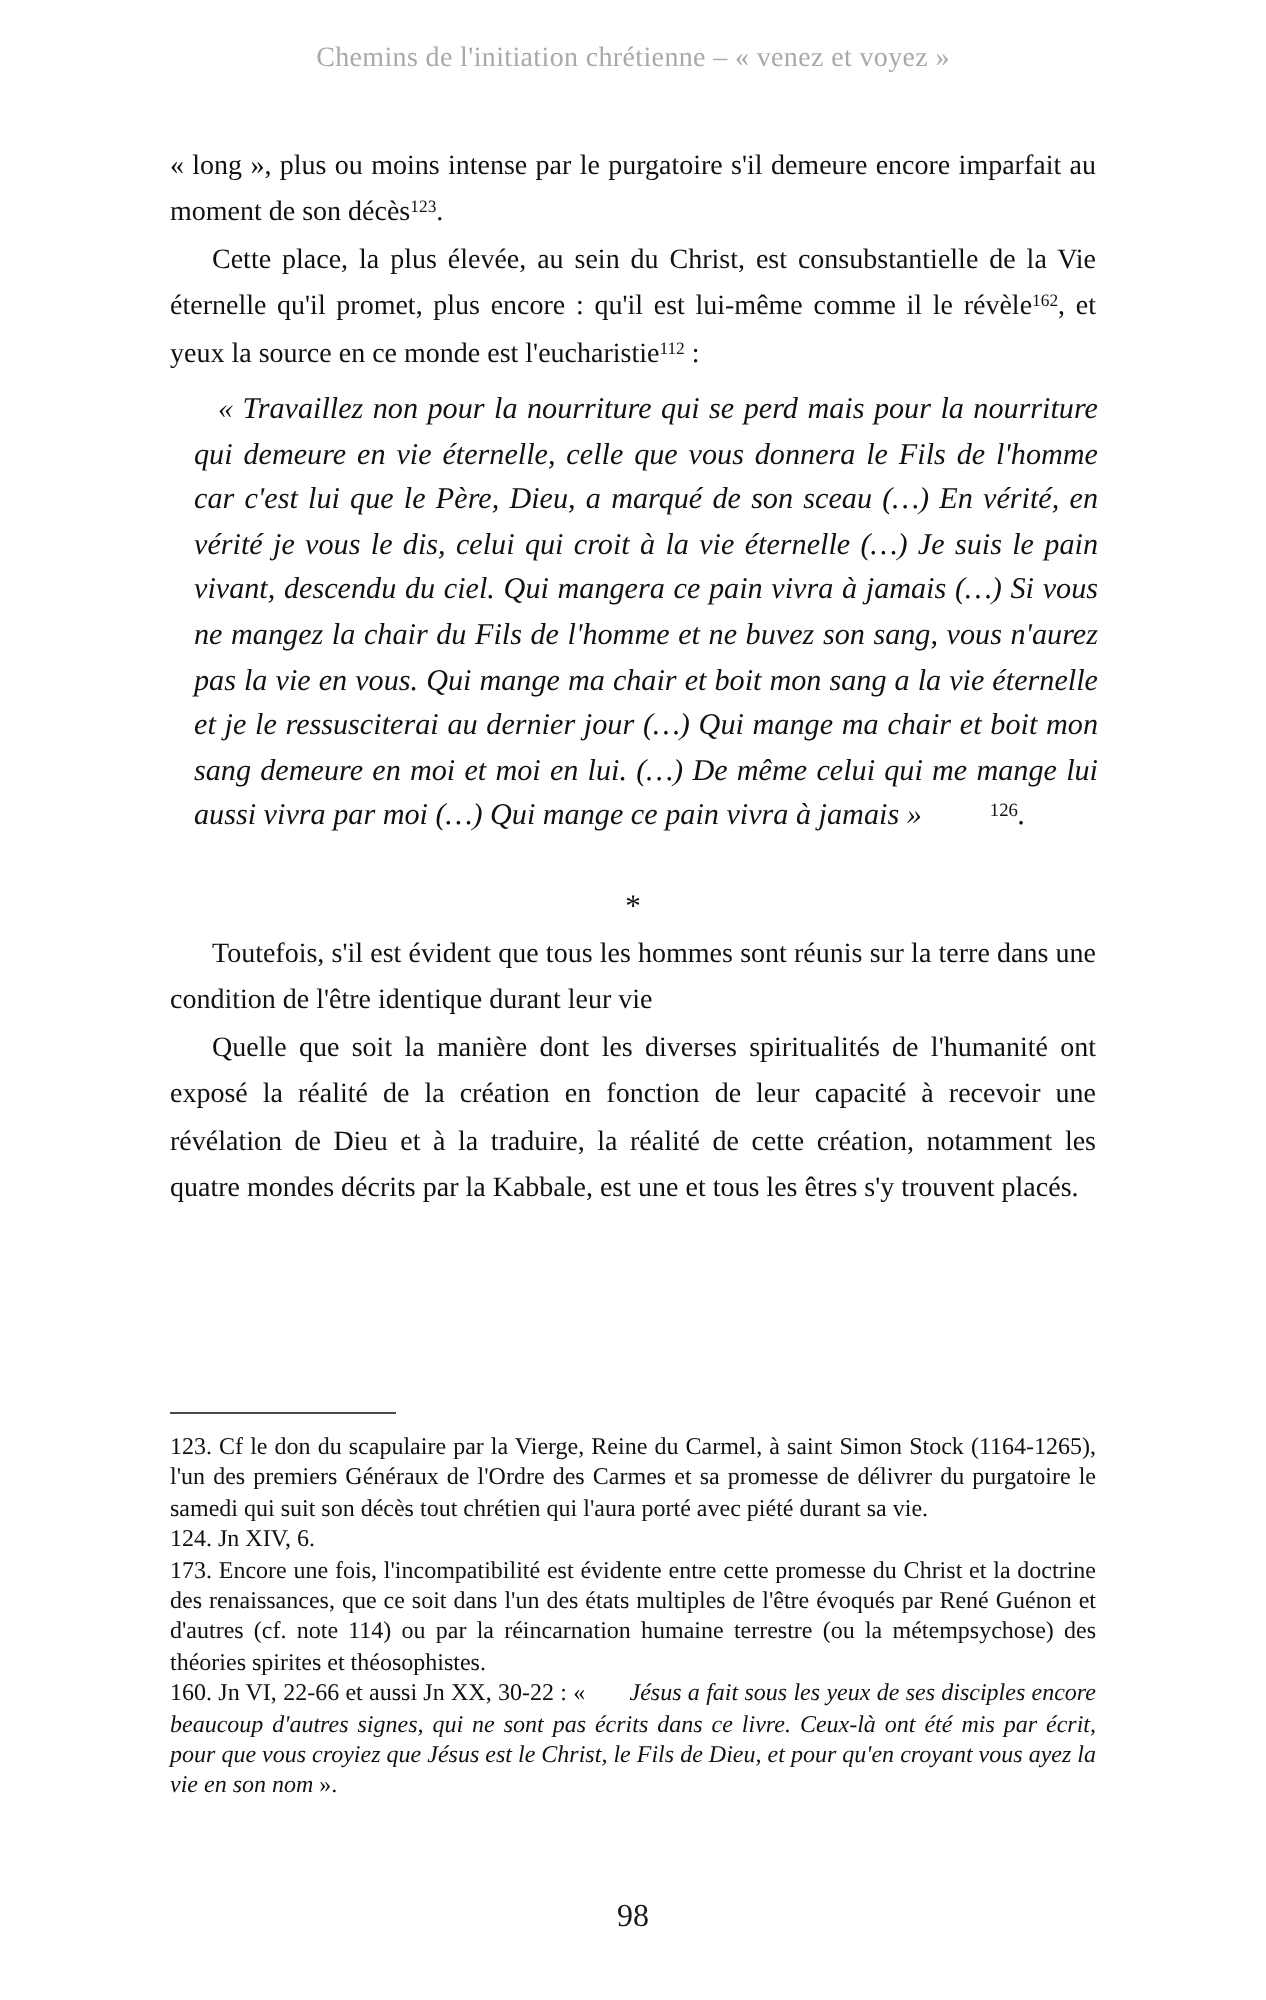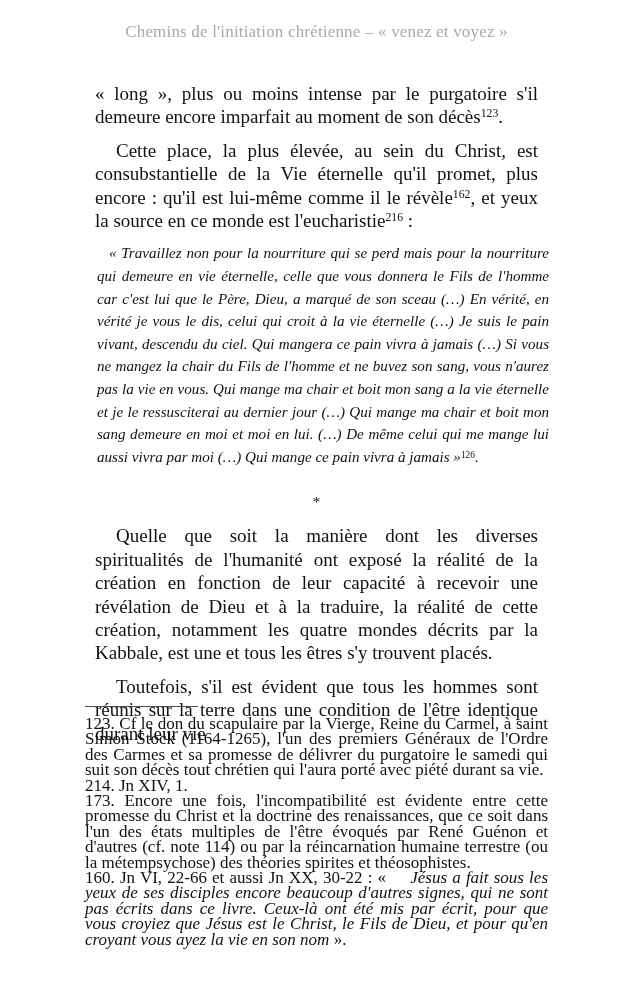--- a/index.html
+++ b/index.html
@@ -25,38 +25,38 @@
     box-sizing: border-box;
   }
 
   
   .running-head {
     position: absolute;
     top: 22px;
     left: 0;
     width: 633px;
     text-align: center;
-    font-size: 17px;
+    font-size: 14px;
     letter-spacing: 0.18px;
     color: #a9a9a9;
     font-variant: normal;
     white-space: nowrap;
   }
 
   
   .content {
     position: absolute;
     top: 72px;
     left: 85px;
     width: 463px;
   }
 
   p.body-par {
-    margin: 10px;
-    font-size: 19px;
+    margin: 0;
+    font-size: 14px;
     line-height: 23.4px;
     text-align: justify;
     text-justify: inter-word;
     hyphens: manual;
   }
 
   p.body-par.indent {
     text-indent: 21px;
   }
 
@@ -80,20 +80,21 @@
     font-size: 15.1px;
     line-height: 22.6px;
     text-align: justify;
     text-justify: inter-word;
     text-indent: 12px;
     hyphens: manual;
   }
 
   .quote-block sup {
     font-style: normal;
+    margin-left: 34px;
   }
 
   
   .divider-asterisk {
     margin: 24px 0 0 0;
     text-align: center;
     font-size: 15.6px;
     line-height: 20px;
     letter-spacing: 0;
     height: 22px;
@@ -114,21 +115,21 @@
   .footnote-rule {
     width: 113px;
     height: 1px;
     background: #4a4a4a;
     margin: 0 0 9px 0;
     border: 0;
   }
 
   .footnotes p {
     margin: 0;
-    font-size: 17px;
+    font-size: 12px;
     line-height: 15.4px;
     text-align: justify;
     text-justify: inter-word;
     hyphens: manual;
   }
 
   .footnotes em {
     font-style: italic;
     margin-left: 19px;
   }
@@ -148,40 +149,41 @@
 <body>
 
 <div class="page">
 
   <div class="running-head">Chemins de l'initiation chrétienne – « venez et voyez »</div>
 
   <div class="content">
 
     <p class="body-par"><span>« long », plus ou moins intense par le purgatoire s'il demeure encore imparfait au moment de son décès</span><sup>123</sup><span>.</span></p>
 
-    <p class="body-par indent"><span>Cette place, la plus élevée, au sein du Christ, est consubstantielle de la Vie éternelle qu'il promet, plus encore : qu'il est lui-même comme il le révèle</span><sup>162</sup><span>, et yeux la source en ce monde est l'eucharistie</span><sup>216</sup><span> :</span></p>
+    <p class="body-par indent"><span>Cette place, la plus élevée, au sein du Christ, est consubstantielle de la Vie éternelle qu'il promet, plus encore : qu'il est lui-même comme il le révèle</span><sup>162</sup><span>, et yeux la source en ce monde est l'eucharistie</span><sup>112</sup><span> :</span></p>
 
     <blockquote class="quote-block">
       <p><span>« Travaillez non pour la nourriture qui se perd mais pour la nourriture qui demeure en vie éternelle, celle que vous donnera le Fils de l'homme car c'est lui que le Père, Dieu, a marqué de son sceau (…) En vérité, en vérité je vous le dis, celui qui croit à la vie éternelle (…) Je suis le pain vivant, descendu du ciel. Qui mangera ce pain vivra à jamais (…) Si vous ne mangez la chair du Fils de l'homme et ne buvez son sang, vous n'aurez pas la vie en vous. Qui mange ma chair et boit mon sang a la vie éternelle et je le ressusciterai au dernier jour (…) Qui mange ma chair et boit mon sang demeure en moi et moi en lui. (…) De même celui qui me mange lui aussi vivra par moi (…) Qui mange ce pain vivra à jamais »</span><sup>126</sup><span>.</span></p>
     </blockquote>
 
     <div class="divider-asterisk">*</div>
 
+    <p class="body-par indent">Toutefois, s'il est évident que tous les hommes sont réunis sur la terre dans une condition de l'être identique durant leur vie</p>
+
     <p class="body-par indent after-divider">Quelle que soit la manière dont les diverses spiritualités de l'humanité ont exposé la réalité de la création en fonction de leur capacité à recevoir une révélation de Dieu et à la traduire, la réalité de cette création, notamment les quatre mondes décrits par la Kabbale, est une et tous les êtres s'y trouvent placés.</p>
-
-    <p class="body-par indent">Toutefois, s'il est évident que tous les hommes sont réunis sur la terre dans une condition de l'être identique durant leur vie</p>
 
   </div>
 
   <div class="footnotes">
     <hr class="footnote-rule">
 
     <p><span>123.</span><span> Cf le don du scapulaire par la Vierge, Reine du Carmel, à saint Simon Stock (1164-1265), l'un des premiers Généraux de l'Ordre des Carmes et sa promesse de délivrer du purgatoire le samedi qui suit son décès tout chrétien qui l'aura porté avec piété durant sa vie.</span></p>
 
-    <p><span>214.</span><span> Jn XIV, 1.</span></p>
+    <p><span>124.</span><span> Jn XIV, 6.</span></p>
 
     <p><span>173.</span><span> Encore une fois, l'incompatibilité est évidente entre cette promesse du Christ et la doctrine des renaissances, que ce soit dans l'un des états multiples de l'être évoqués par René Guénon et d'autres (cf. note 114) ou par la réincarnation humaine terrestre (ou la métempsychose) des théories spirites et théosophistes.</span></p>
 
     <p><span>160.</span><span> Jn VI, 22-66 et aussi Jn XX, 30-22 : « </span><em>Jésus a fait sous les yeux de ses disciples encore beaucoup d'autres signes, qui ne sont pas écrits dans ce livre. Ceux-là ont été mis par écrit, pour que vous croyiez que Jésus est le Christ, le Fils de Dieu, et pour qu'en croyant vous ayez la vie en son nom</em><span> ».</span></p>
   </div>
 
+  <div class="folio">98</div>
 
 </div>
 
 </body></html>

